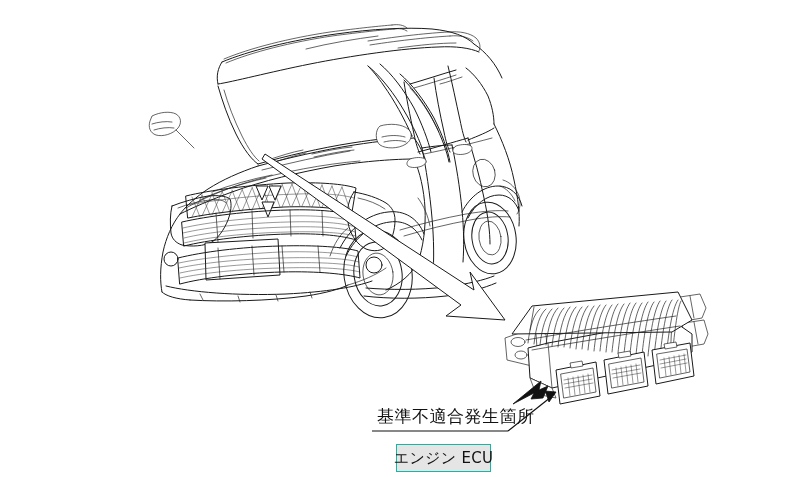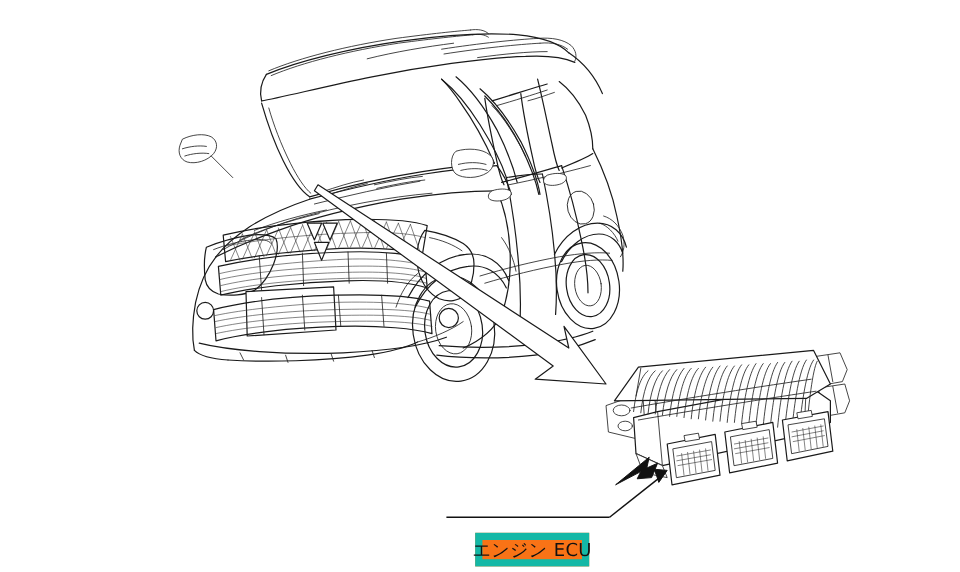--- a/index.html
+++ b/index.html
@@ -80,26 +80,26 @@
     top: 405px;
     font-size: 17px;
     letter-spacing: 0.5px;
   }
   #ecu-box {
     position: absolute;
     left: 396px;
     top: 444px;
     width: 95px;
     height: 28px;
-    border: 6px solid #14b8a6;
+    border: 1px solid #14b8a6;
     box-sizing: border-box;
     display: flex;
     align-items: center;
     justify-content: center;
-    background: #f97316;
+    background: #e5e5e5;
   }
   #ecu-box-text {
     font-family: "DejaVu Sans", sans-serif;
     font-size: 15px;
     color: #111;
     white-space: nowrap;
     letter-spacing: 0.3px;
   }
 </style>
 </head>
@@ -480,18 +480,19 @@
       <path class="leader" d="M508,431 L551,397"></path>
       <path class="solidblack" d="M545,391 L556,392 L549,402 L547,396 Z"></path>
     </g>
 
     <g>
       <path class="solidblack" d="M513,404 L541,381 L539,390 L548,386 L543,398 L531,399 L534,393 Z"></path>
     </g>
 
   </svg>
 
+  <div class="jp-label" id="callout-text">基準不適合発生箇所</div>
 
   <div id="ecu-box">
     <span id="ecu-box-text">エンジン ECU</span>
   </div>
 
 </div>
 
 </body></html>

